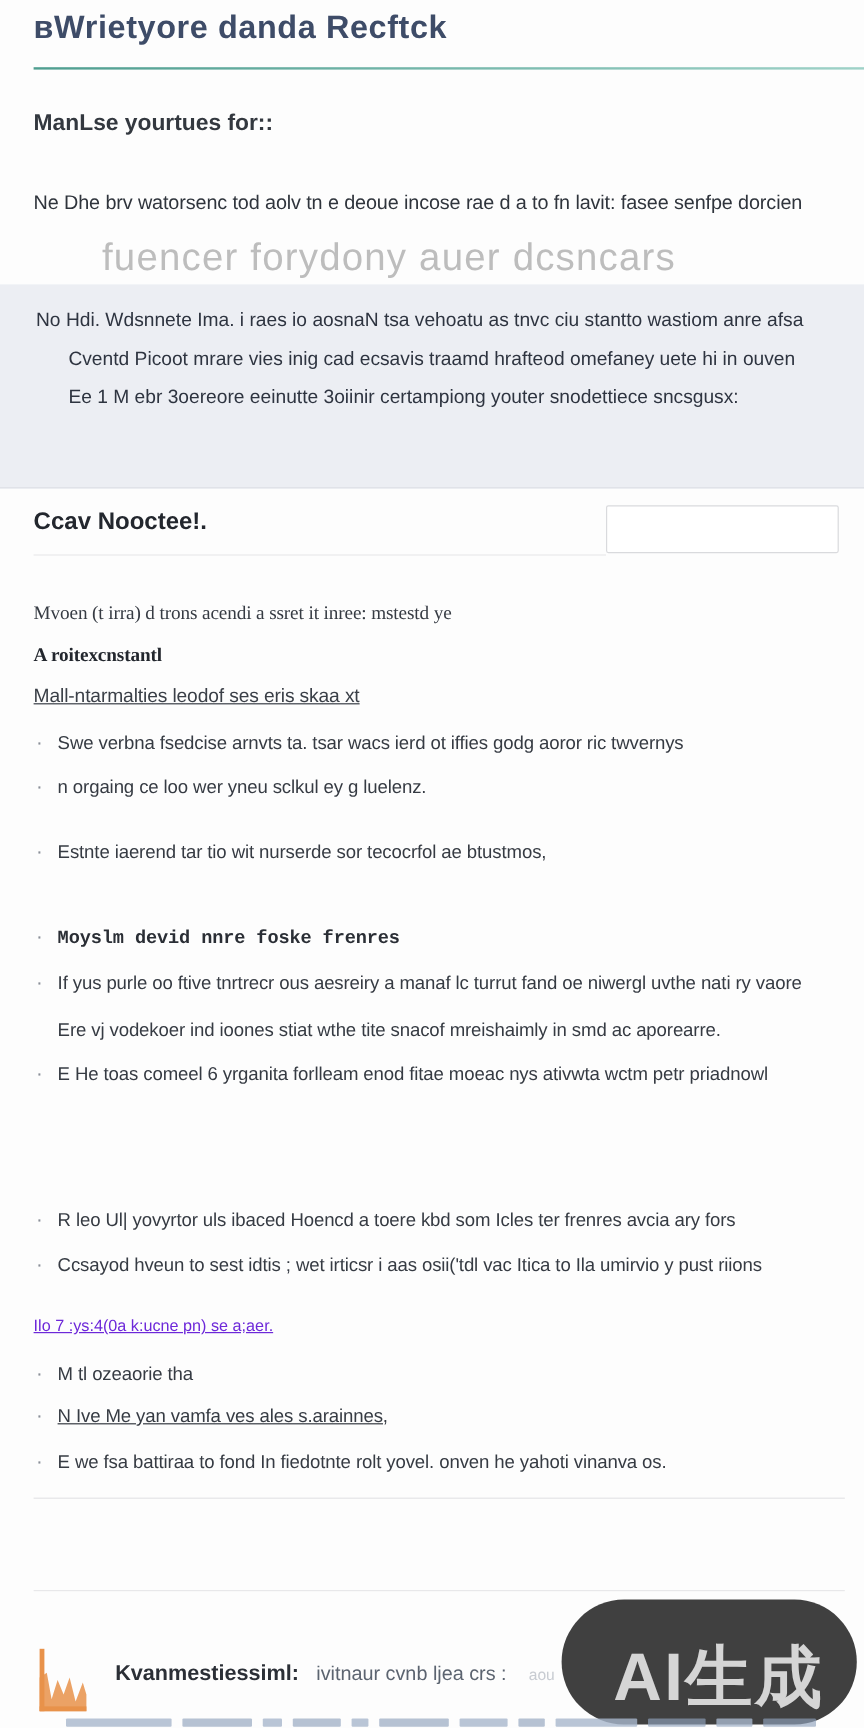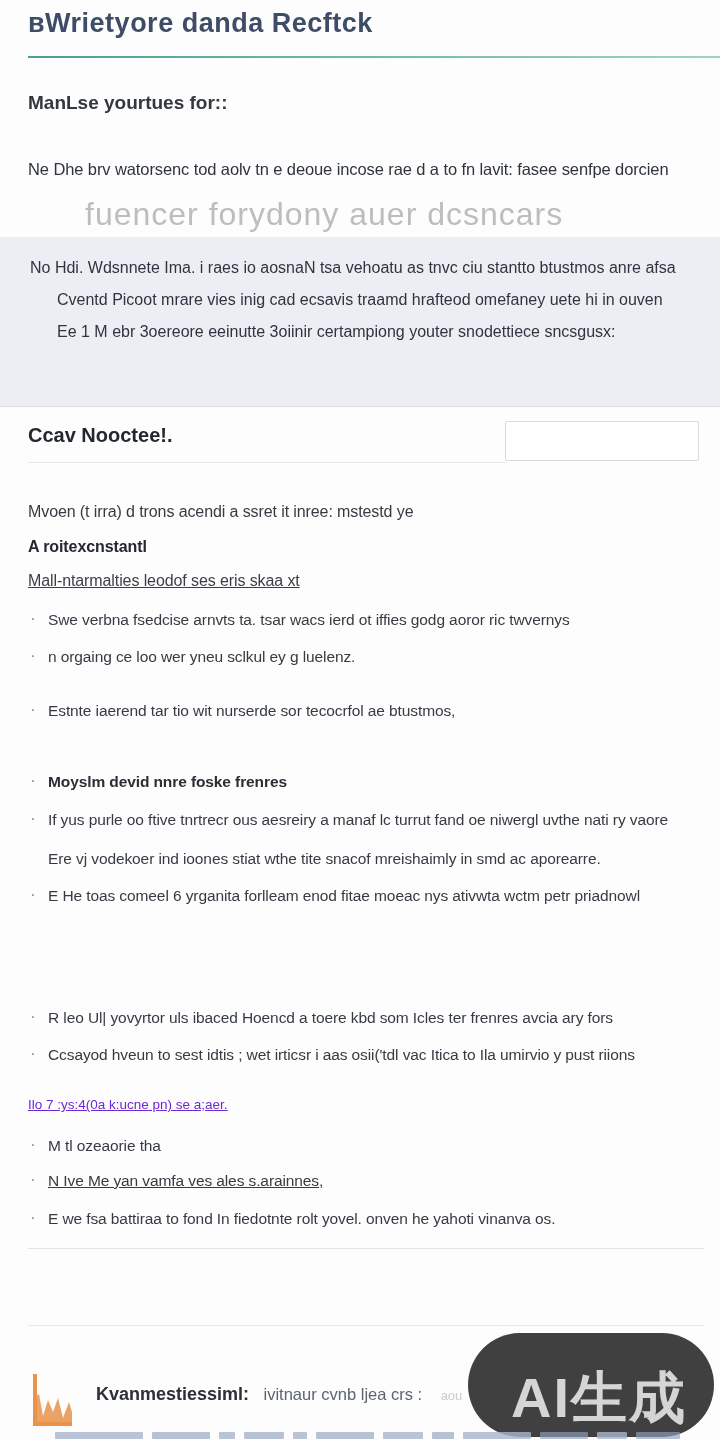--- a/index.html
+++ b/index.html
@@ -45,37 +45,37 @@
   .heading-hairline{
     position:absolute;left:28px;top:462px;width:477px;height:1px;background:#e9e9eb;
   }
   .empty-box{
     position:absolute;left:505px;top:421px;width:194px;height:40px;
     border:1px solid #d9dadd;background:#ffffff;border-radius:2px;outline:none;
     box-sizing:border-box;
   }
   .para{
     margin:0;position:absolute;left:28px;
-    font-size:16px;color:#363b43;white-space:nowrap;letter-spacing:-0.1px;
+    font-size:16px;color:#363b43;white-space:nowrap;letter-spacing:-0.1px;font-family:Liberation Serif, serif;
   }
   .para.bold{font-weight:700;color:#23272e;text-align:center;}
   a.link{
     position:absolute;left:28px;font-size:16px;color:#3a3f47;
     text-decoration:underline;white-space:nowrap;letter-spacing:-0.1px;
   }
   .bullet{
     position:absolute;left:30px;width:688px;
     font-size:15.5px;color:#363b43;white-space:nowrap;letter-spacing:-0.1px;
   }
   .bullet::before{
     content:"\00B7";position:absolute;left:0;top:-2px;color:#8a8f98;font-size:17px;
   }
   .bullet .btext{display:block;padding-left:18px;}
   .bullet .btext.cont{margin-top:21px;}
-  .bullet.semibold .btext{font-weight:700;color:#2a2e35;}
+  .bullet.semibold .btext{font-weight:700;color:#2a2e35;font-family:Liberation Mono, monospace;}
   .bullet.underlined .btext{text-decoration:underline;}
   a.small-link{
     position:absolute;left:28px;top:1097px;
     font-size:13.5px;color:#6d28d9;text-decoration:underline;white-space:nowrap;
   }
   .divider{
     position:absolute;left:28px;top:1248px;width:676px;height:1px;background:#e4e4e6;
   }
   .footer-divider{
     position:absolute;left:28px;top:1325px;width:676px;height:1px;background:#e8e8ea;
@@ -111,21 +111,21 @@
   <h1 class="title">вWrietyore danda Recftck</h1>
   <div class="rule-teal"></div>
 
   <div class="subtitle">ManLse yourtues for::</div>
 
   <p class="intro">Ne Dhe brv watorsenc tod aolv tn e deoue incose rae d a to fn lavit: fasee senfpe dorcien</p>
 
   <div class="ghost">fuencer forydony auer dcsncars</div>
 
   <div class="callout">
-    <p class="c1">No Hdi. Wdsnnete Ima. i raes io aosnaN tsa vehoatu as tnvc ciu stantto btustmos anre    afsa</p>
+    <p class="c1">No Hdi. Wdsnnete Ima. i raes io aosnaN tsa vehoatu as tnvc ciu stantto wastiom anre    afsa</p>
     <p class="c2">Cventd Picoot mrare vies inig cad ecsavis traamd hrafteod omefaney uete hi in ouven</p>
     <p class="c2">Ee 1 M ebr 3oereore eeinutte 3oiinir certampiong youter snodettiece sncsgusx:</p>
   </div>
 
   <h2 class="notice-h">Ccav Nooctee!.</h2>
   <div class="heading-hairline"></div>
   <input class="empty-box" type="text" style="">
 
   <p class="para" style="top:503px">Mvoen (t irra) d trons acendi a ssret it inree: mstestd ye</p>
   <p class="para bold" style="top:538px">A roitexcnstantl</p>

